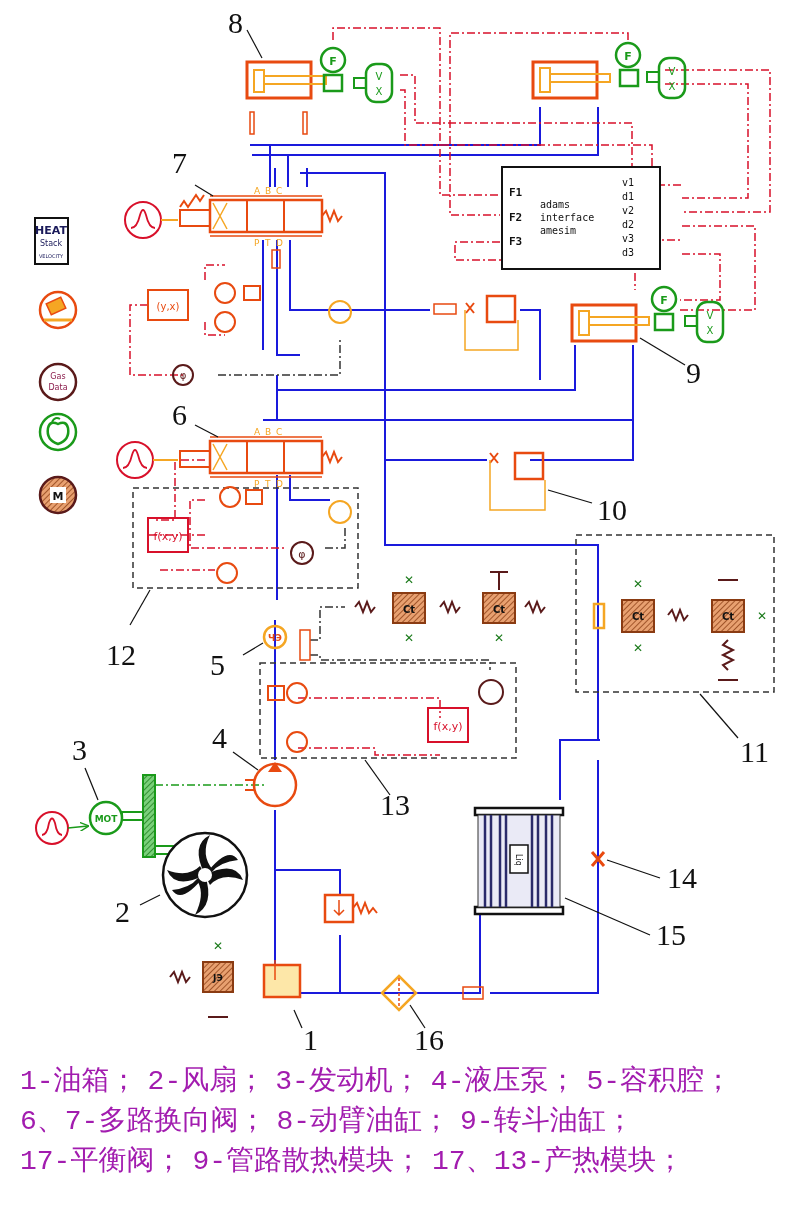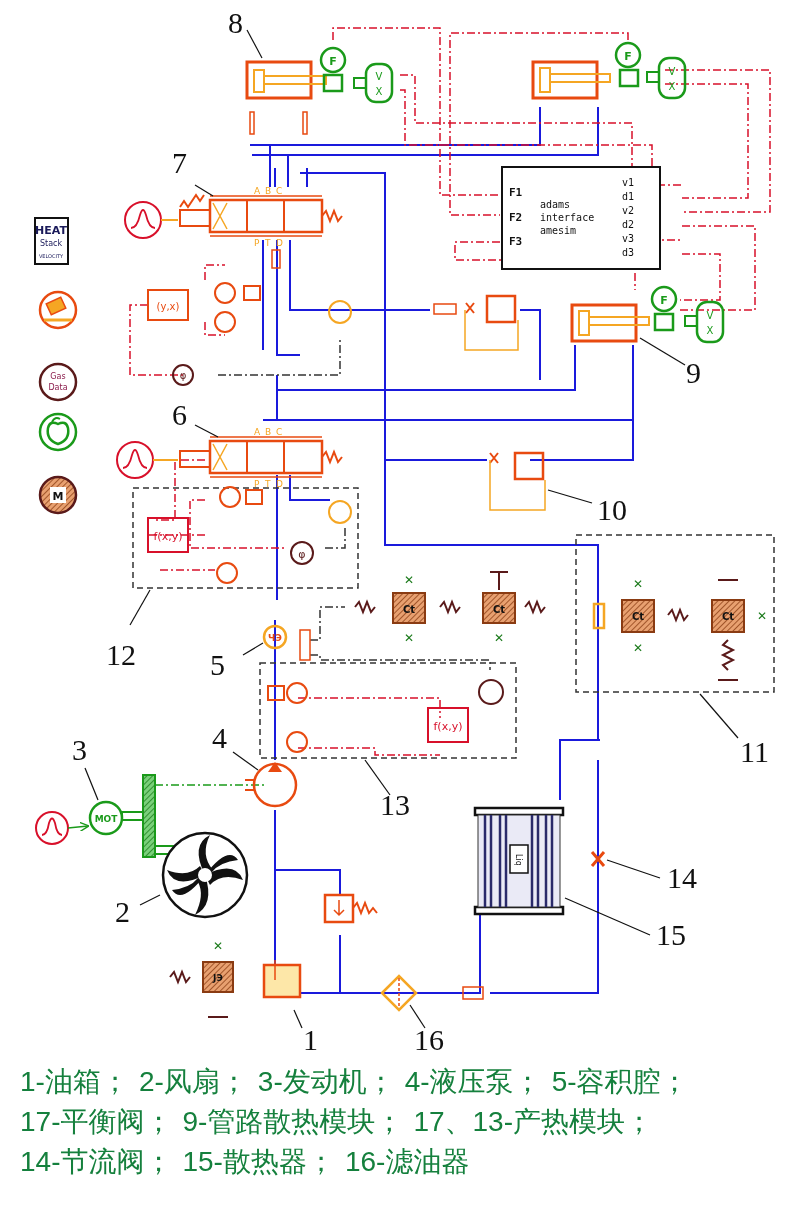--- a/index.html
+++ b/index.html
@@ -1,21 +1,21 @@
 <!DOCTYPE html>
 <html><head>
 <meta charset="utf-8">
 <style>
   html,body{margin:0;padding:0;background:#fff;}
   body{width:800px;height:1229px;position:relative;overflow:hidden;font-family:"Liberation Serif",serif;}
   #diagram{position:absolute;left:0;top:0;width:800px;height:1050px;}
   .callout{font-family:"Liberation Serif",serif;font-size:30px;fill:#111;}
   .mono{font-family:"DejaVu Sans Mono",monospace;}
   .sans{font-family:"DejaVu Sans",sans-serif;}
-  #legend{position:absolute;left:20px;top:1062px;width:770px;font-family:Liberation Sans, sans-serif;font-size:28px;line-height:40px;color:#15803d;}
+  #legend{position:absolute;left:20px;top:1062px;width:770px;font-family:Liberation Mono, monospace;font-size:28px;line-height:40px;color:#a21caf;}
   #legend div{white-space:nowrap;}
   #legend span{margin-right:10px;}
 </style>
 </head>
 <body>
 
 <svg id="diagram" viewBox="0 0 800 1050" xmlns="http://www.w3.org/2000/svg">
   <defs>
     <marker id="arr" viewBox="0 0 10 10" refX="9" refY="5" markerWidth="6" markerHeight="6" orient="auto">
       <path d="M0,0 L10,5 L0,10" fill="none" stroke="#d8102a" stroke-width="1.5"></path>
@@ -414,18 +414,18 @@
       <text x="58" y="500" text-anchor="middle" class="sans" font-size="11" font-weight="bold" fill="#111">M</text>
     </g>
   </g>
 </svg>
 
 <div id="legend">
   <div>
     <span>1-油箱；</span><span>2-风扇；</span><span>3-发动机；</span><span>4-液压泵；</span><span>5-容积腔；</span>
   </div>
   <div>
+    <span>6、7-多路换向阀；</span><span>8-动臂油缸；</span><span>9-转斗油缸；</span>
+  </div>
+  <div>
     <span>17-平衡阀；</span><span>9-管路散热模块；</span><span>17、13-产热模块；</span>
   </div>
-  <div>
-    <span>14-节流阀；</span><span>15-散热器；</span><span>16-滤油器</span>
-  </div>
 </div>
 
 </body></html>

